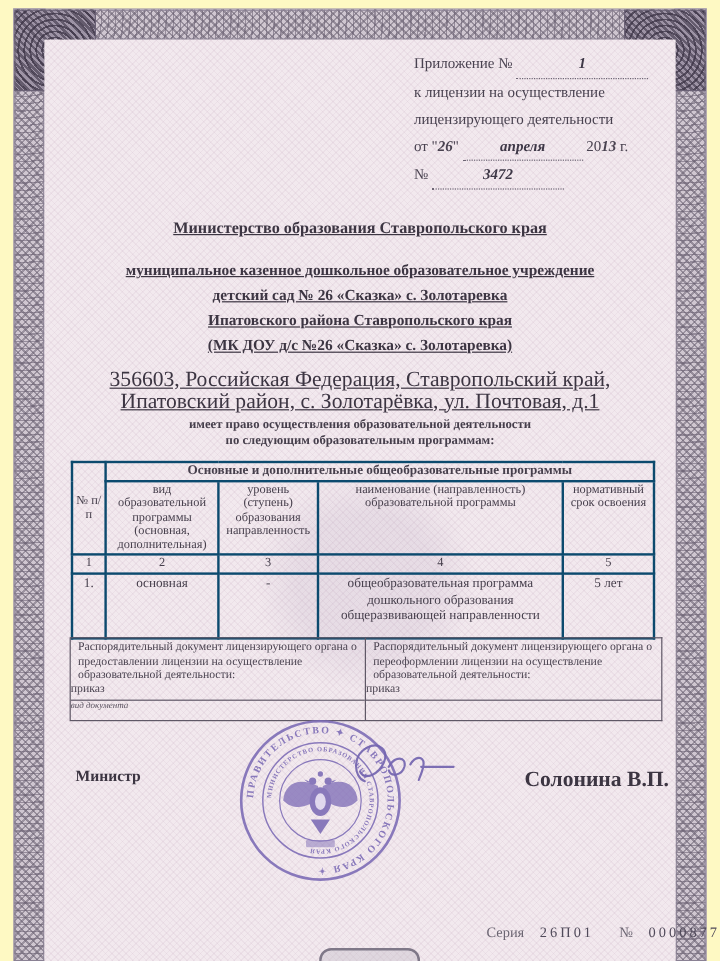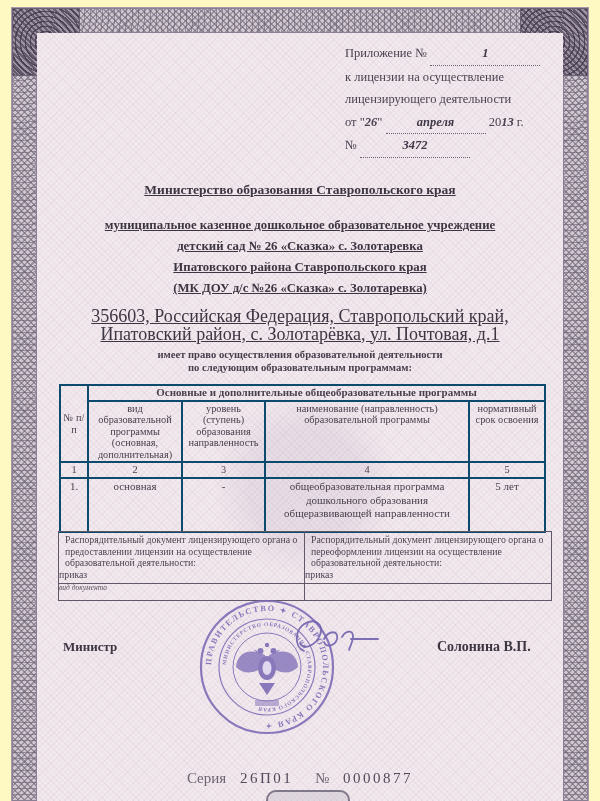--- a/index.html
+++ b/index.html
@@ -65,28 +65,28 @@
     font-size:9.8px;line-height:11.5px;color:#4a4350;}
   .order-box{width:50%;border:1px solid #5f5866;box-sizing:border-box;}
   .order-box + .order-box{border-left:none;}
   .order-main{height:49px;padding-top:2px;}
   .order-main .ttl{padding:0 6px;}
   .order-sub{border-top:1px solid #5f5866;height:16px;}
   .doc-type{font-style:italic;font-size:7.5px;line-height:7.5px;color:#5a5360;}
   .date-line{font-size:10.5px;line-height:9px;}
   
   .minister{position:absolute;left:63px;top:639px;font-size:13px;font-weight:bold;color:#3c3542;}
-  .name{position:absolute;left:437px;top:639px;font-size:14px;font-weight:bold;color:#3c3542;}
+  .name{position:absolute;left:437px;top:639px;font-size:18px;font-weight:bold;color:#3c3542;}
   .seal{position:absolute;left:197px;top:597px;width:140px;height:140px;opacity:.88;}
   .signature{position:absolute;left:288px;top:613px;width:100px;height:60px;}
   .stamp-cut{position:absolute;left:266px;top:790px;width:80px;height:30px;
     border:2px solid #7f7888;border-radius:10px;background:rgba(190,182,196,.35);}
   
-  .serial{position:absolute;left:0;top:770px;width:600px;text-align:center;
-    font-size:15px;color:#575161;}
+  .serial{position:absolute;left:0;top:770px;width:600px;text-align:right;
+    font-size:12px;color:#575161;}
   .serial .lbl{color:#6b6572;margin-right:10px;}
   .serial .num{letter-spacing:2.5px;margin-right:18px;color:#504a5a;}
   .serial .num2{letter-spacing:2.5px;color:#504a5a;}
 </style>
 </head>
 <body>
 
 <div class="page">
 
   <div class="frame frame-top"></div>

